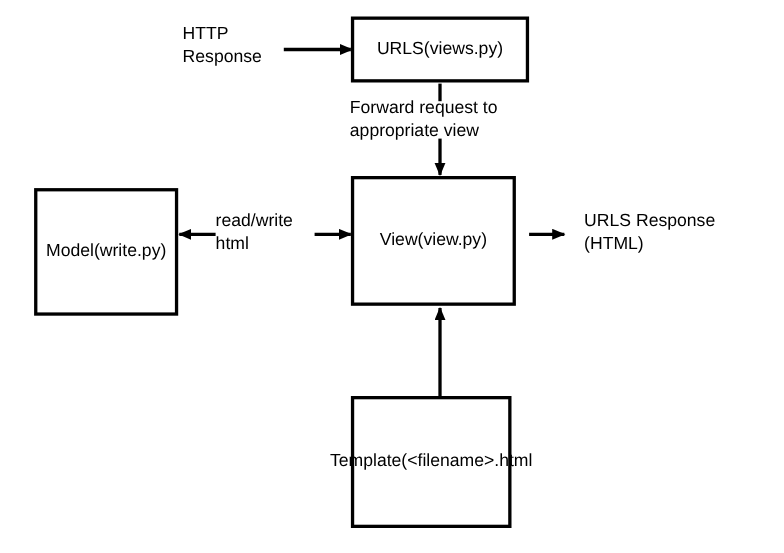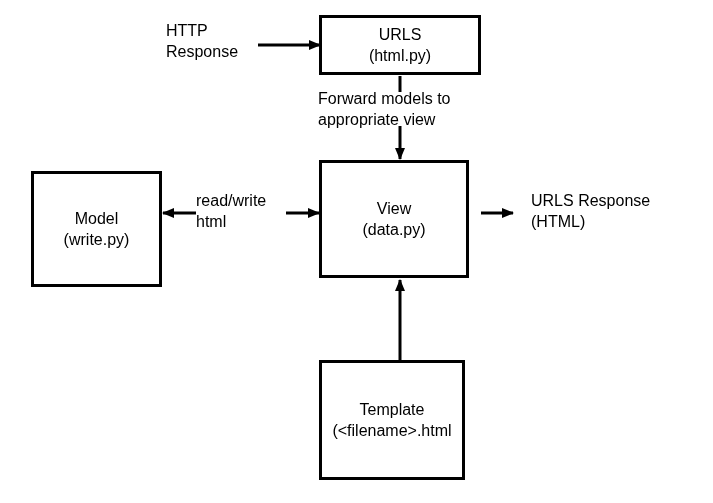--- a/index.html
+++ b/index.html
@@ -21,21 +21,21 @@
     top: 0;
     width: 713px;
     height: 503px;
   }
   .node {
     position: absolute;
     box-sizing: border-box;
     border: 3px solid #000000;
     background: #ffffff;
     display: flex;
-    flex-direction: column;
+    flex-direction: row;
     align-items: center;
     justify-content: center;
     text-align: center;
     color: #000000;
     font-size: 16px;
     line-height: 1.32;
     white-space: nowrap;
   }
   .node .line2 { }
   .edge-label {
@@ -78,45 +78,45 @@
 
     <line x1="286" y1="213" x2="319" y2="213" stroke="#000000" stroke-width="3" marker-end="url(#arrowR)"></line>
 
     <line x1="481" y1="213" x2="513" y2="213" stroke="#000000" stroke-width="3" marker-end="url(#arrowR)"></line>
 
     <line x1="400" y1="360" x2="400" y2="280" stroke="#000000" stroke-width="3" marker-end="url(#arrowU)"></line>
   </svg>
 
   <div class="node" style="left:319px; top:15px; width:162px; height:60px;">
     <span>URLS</span>
-    <span class="line2">(html.py)</span>
+    <span class="line2">(views.py)</span>
   </div>
 
   <div class="node" style="left:319px; top:160px; width:150px; height:118px;">
     <span>View</span>
-    <span class="line2">(data.py)</span>
+    <span class="line2">(view.py)</span>
   </div>
 
   <div class="node" style="left:31px; top:171px; width:131px; height:116px;">
     <span>Model</span>
     <span class="line2">(write.py)</span>
   </div>
 
   <div class="node" style="left:319px; top:360px; width:146px; height:120px;">
     <span>Template</span>
     <span class="line2">(&lt;filename&gt;.html</span>
   </div>
 
   <div class="edge-label" style="left:166px; top:20px; width:86px;">
     <div>HTTP</div>
     <div>Response</div>
   </div>
 
   <div class="edge-label" style="left:318px; top:88px; width:164px;">
-    <div>Forward models to</div>
+    <div>Forward request to</div>
     <div>appropriate view</div>
   </div>
 
   <div class="edge-label" style="left:196px; top:190px; width:88px;">
     <div>read/write</div>
     <div>html</div>
   </div>
 
   <div class="edge-label" style="left:531px; top:190px; width:150px;">
     <div>URLS Response</div>

